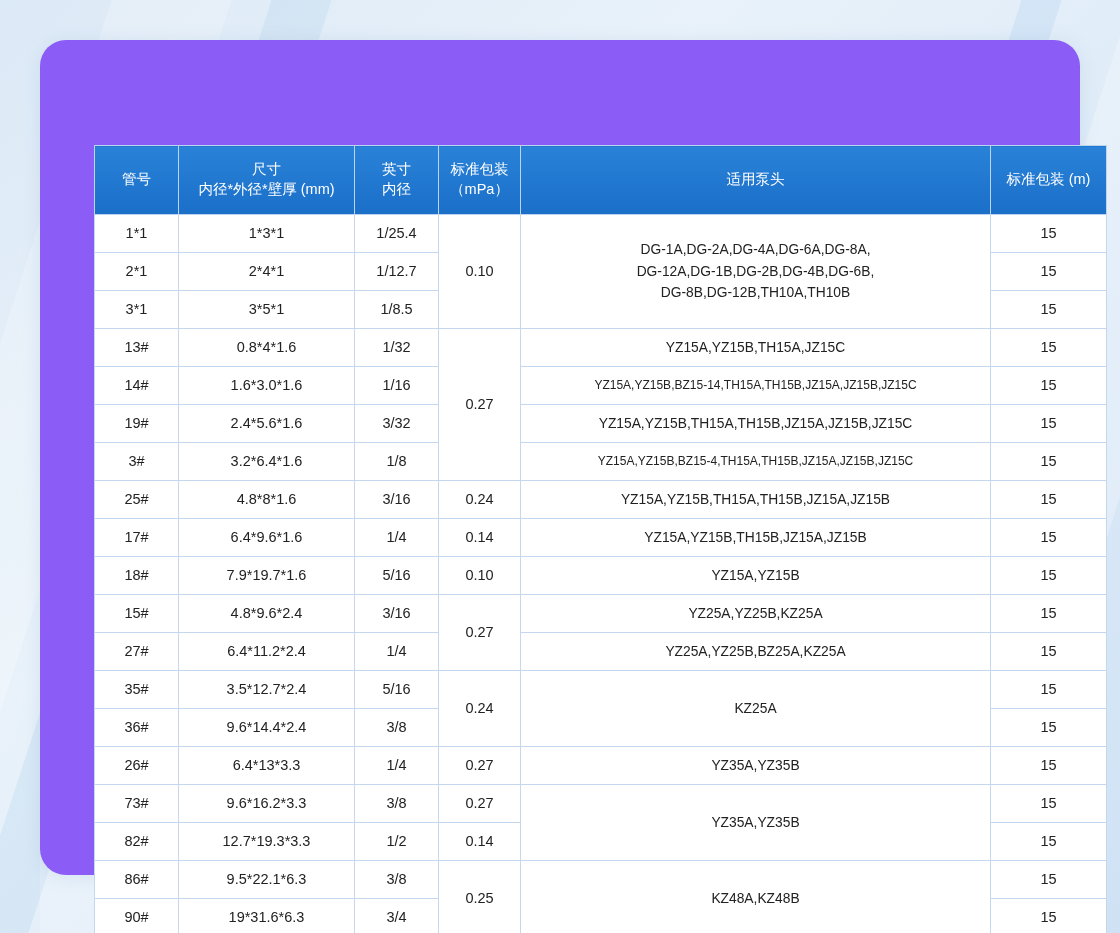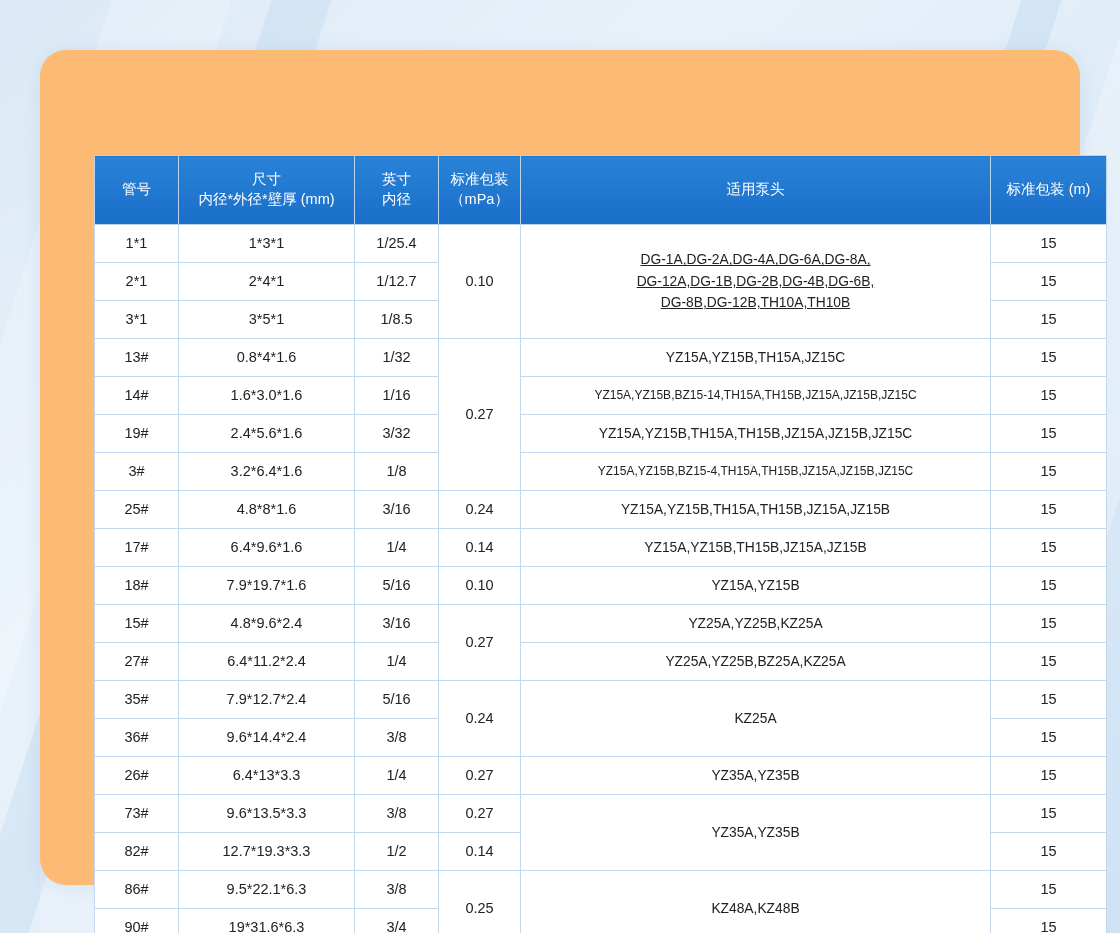--- a/index.html
+++ b/index.html
@@ -23,24 +23,24 @@
   }
   .s1 { left: -40px;  top: 0;   width: 120px; height: 933px; background: rgba(255,255,255,0.22); }
   .s2 { left: 120px;  top: 0;   width: 60px;  height: 933px; background: rgba(186,214,239,0.35); }
   .s3 { left: 980px;  top: 0;   width: 150px; height: 933px; background: rgba(255,255,255,0.25); }
   .s4 { left: 870px;  top: 0;   width: 40px;  height: 933px; background: rgba(176,209,238,0.30); }
   .s5 { left: 40px;   top: 560px; width: 300px; height: 380px; background: rgba(255,255,255,0.18); transform: skewX(0deg); }
 
   .card {
     position: absolute;
     left: 40px;
-    top: 50px;
+    top: 40px;
     width: 1040px;
     height: 835px;
-    background: #fdba74;
+    background: #8b5cf6;
     border-radius: 26px;
     box-shadow: 0 2px 18px rgba(120,160,200,0.18);
   }
 
   .table-wrap {
     position: absolute;
     left: 54px;
     top: 105px;
     width: 1012px;
   }
@@ -81,21 +81,21 @@
     height: 33px;
     padding: 2px 4px;
     line-height: 1.25;
     background: #ffffff;
     font-size: 14.5px;
     white-space: nowrap;
     overflow: hidden;
   }
   table.spec td.pump { font-size: 13.8px; }
   table.spec td.pump.small { font-size: 12px; }
-  table.spec td.multi { line-height: 1.55; white-space: normal; text-decoration: underline; }
+  table.spec td.multi { line-height: 1.55; white-space: normal; }
 </style>
 </head>
 <body>
 
 <div class="bg-streak s1"></div>
 <div class="bg-streak s2"></div>
 <div class="bg-streak s3"></div>
 <div class="bg-streak s4"></div>
 <div class="bg-streak s5"></div>
 
@@ -219,21 +219,21 @@
           </tr>
           <tr>
             <td>27#</td>
             <td>6.4*11.2*2.4</td>
             <td>1/4</td>
             <td class="pump">YZ25A,YZ25B,BZ25A,KZ25A</td>
             <td>15</td>
           </tr>
           <tr>
             <td>35#</td>
-            <td>7.9*12.7*2.4</td>
+            <td>3.5*12.7*2.4</td>
             <td>5/16</td>
             <td rowspan="2">0.24</td>
             <td class="pump" rowspan="2">KZ25A</td>
             <td>15</td>
           </tr>
           <tr>
             <td>36#</td>
             <td>9.6*14.4*2.4</td>
             <td>3/8</td>
             <td>15</td>
@@ -241,21 +241,21 @@
           <tr>
             <td>26#</td>
             <td>6.4*13*3.3</td>
             <td>1/4</td>
             <td>0.27</td>
             <td class="pump">YZ35A,YZ35B</td>
             <td>15</td>
           </tr>
           <tr>
             <td>73#</td>
-            <td>9.6*13.5*3.3</td>
+            <td>9.6*16.2*3.3</td>
             <td>3/8</td>
             <td>0.27</td>
             <td class="pump" rowspan="2">YZ35A,YZ35B</td>
             <td>15</td>
           </tr>
           <tr>
             <td>82#</td>
             <td>12.7*19.3*3.3</td>
             <td>1/2</td>
             <td>0.14</td>

